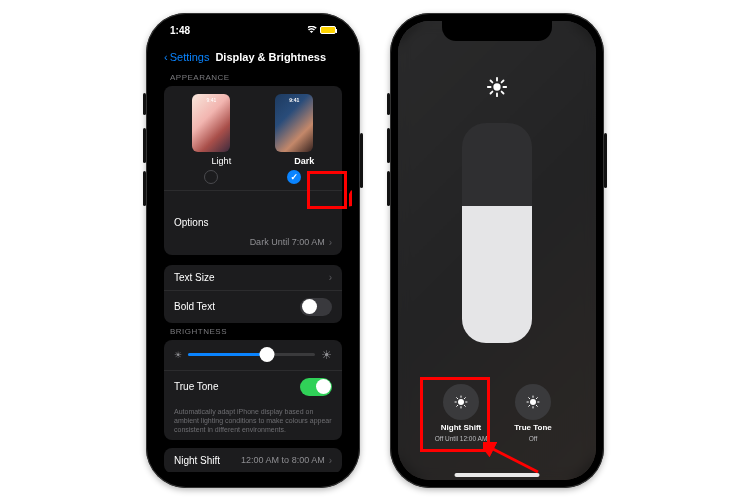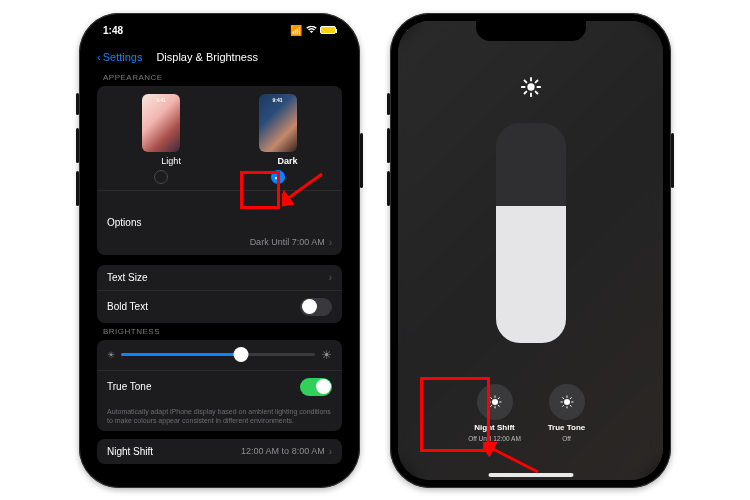--- a/index.html
+++ b/index.html
@@ -8,21 +8,21 @@
     height: 500px;
     background: #fff;
     font-family: -apple-system, "Helvetica Neue", Arial, sans-serif;
     display: flex;
     justify-content: center;
     align-items: center;
     gap: 30px;
     overflow: hidden;
   }
   .phone {
-    width: 281px;
+    width: 214px;
     height: 475px;
     background: #000;
     border-radius: 40px;
     padding: 8px;
     position: relative;
     box-shadow: inset 0 0 0 1px #333, 0 2px 6px rgba(0,0,0,.3);
   }
   .side-btn { position: absolute; background:#111; border-radius:2px;}
   .sb-l1 { left:-3px; top:80px; width:3px; height:22px;}
   .sb-l2 { left:-3px; top:115px; width:3px; height:35px;}
@@ -41,21 +41,21 @@
   }
   
   .status { position:absolute; top:4px; left:0; right:0; display:flex; justify-content:space-between; padding:0 16px; font-size:10px; font-weight:600;}
   .status .right { display:flex; gap:3px; align-items:center;}
   .bat { width:16px; height:8px; border:1px solid #fff; border-radius:2px; position:relative; background:#ffd400;}
   .bat:after { content:""; position:absolute; right:-2px; top:2px; width:1px; height:4px; background:#fff;}
   
   .content { position:absolute; top:28px; bottom:8px; left:0; right:0; overflow:hidden; padding:0 10px;}
   .nav { display:flex; align-items:center; gap:4px; font-size:11px; padding:2px 0 6px;}
   .back { color:#0a84ff; display:flex; align-items:center; gap:2px;}
-  .title { color:#fff; font-weight:400; margin-left:10px;}
+  .title { color:#fff; font-weight:700; margin-left:2px;}
   .sect-label { color:#7a7a7e; font-size:8px; letter-spacing:0.5px; margin:4px 0 4px 6px; text-transform:uppercase;}
   .card { background:#1c1c1e; border-radius:8px; overflow:hidden; }
   .appear { padding:8px 6px 6px; display:flex; justify-content:space-around; }
   .mode { display:flex; flex-direction:column; align-items:center; gap:4px; }
   .wall { width:38px; height:58px; border-radius:6px; overflow:hidden; position:relative;}
   .wall-light { background:linear-gradient(135deg,#f8e7dc 0%,#f2b5b0 40%,#a94f4a 70%,#3b2a3d 100%);}
   .wall-dark  { background:linear-gradient(135deg,#1d3a5f 0%,#294c7a 35%,#c4886a 70%,#35221f 100%);}
   .wall:before { content:"9:41"; position:absolute; top:3px; left:0; right:0; text-align:center; font-size:5px; color:#fff;}
   .mode-lbl { font-size:9px; color:#fff;padding-left:20px;}
   .radio { width:14px; height:14px; border-radius:50%;}

